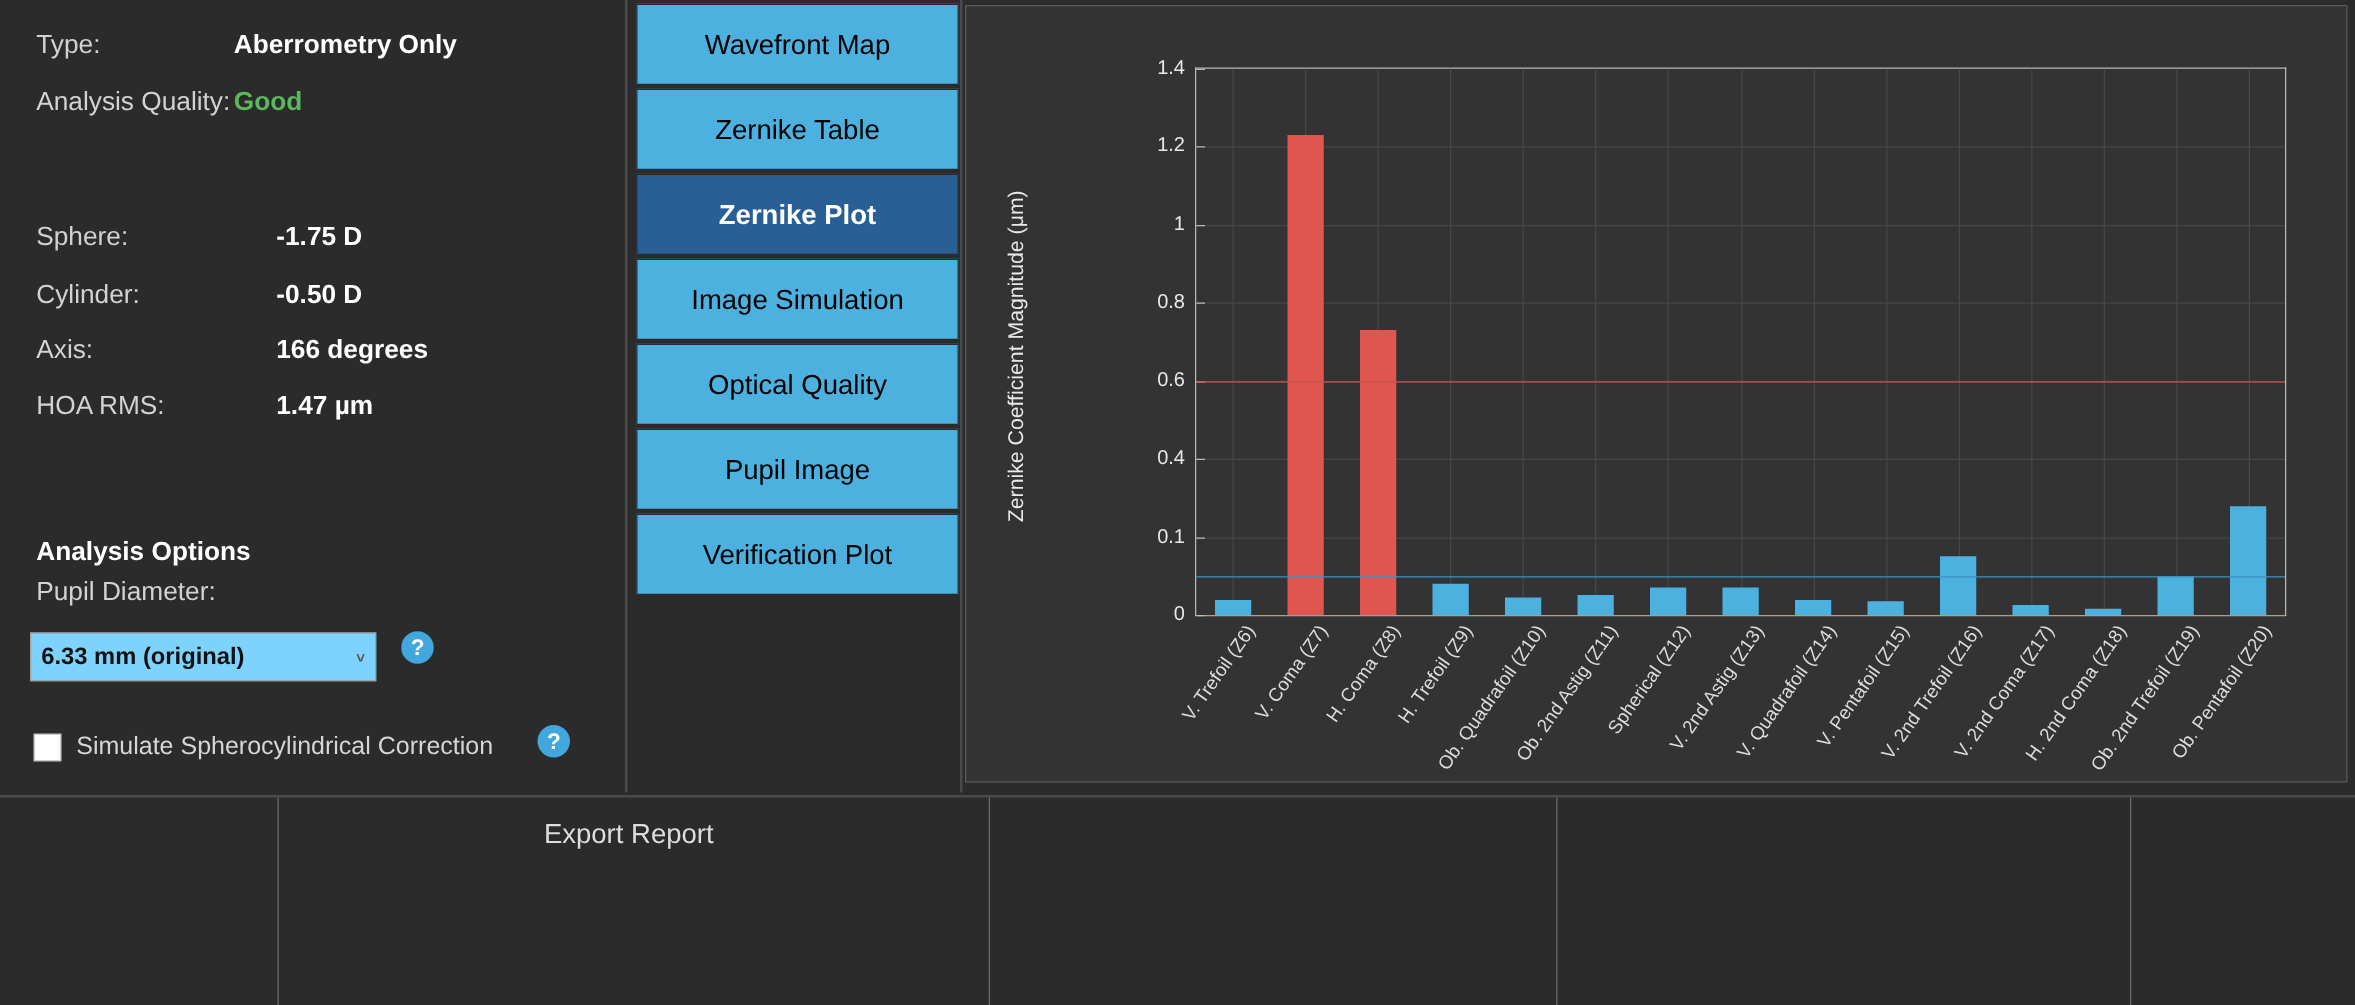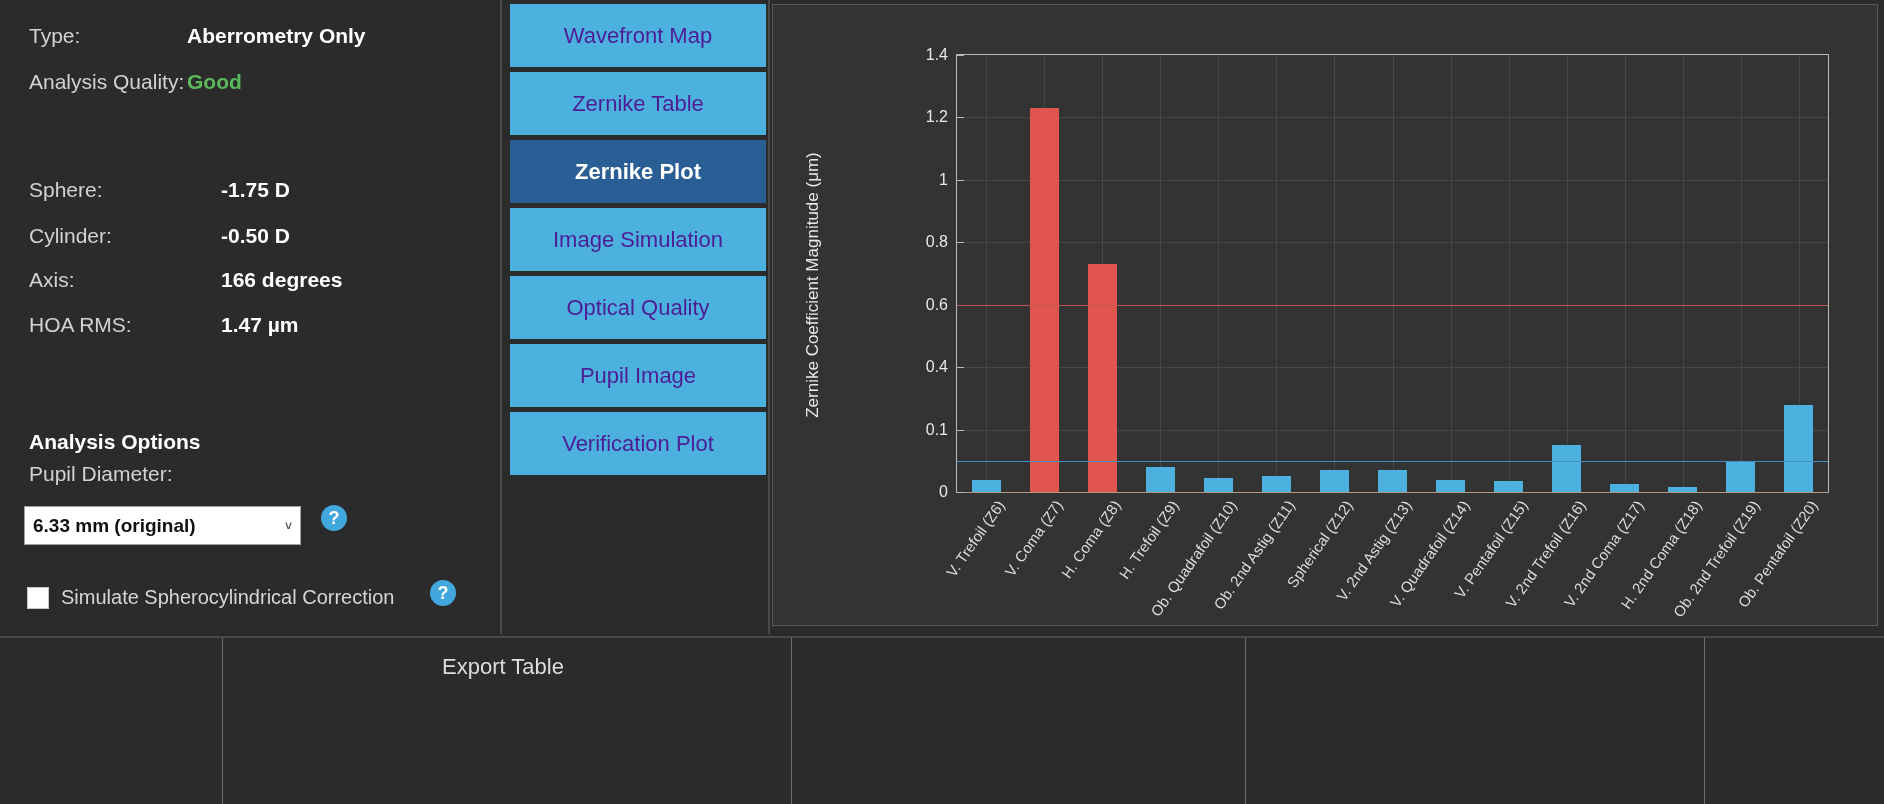--- a/index.html
+++ b/index.html
@@ -27,21 +27,21 @@
     position: absolute; left: 29px; top: 430px;
     color: #ffffff; font-size: 21px; font-weight: bold;
   }
   #pupil-label {
     position: absolute; left: 29px; top: 462px;
     color: #d2d2d2; font-size: 21px;
   }
   #pupil-select {
     position: absolute; left: 24px; top: 506px;
     width: 277px; height: 39px;
-    background: #ffffff; border: 1px solid #a0a0a0;
+    background: #7dd3fc; border: 1px solid #a0a0a0;
     color: #111; font-size: 19px; font-weight: bold;
     font-family: "Liberation Sans", sans-serif;
     padding: 0 8px;
     display: flex; align-items: center; justify-content: space-between;
     cursor: pointer;
   }
   #pupil-select .chev { color: #555; font-size: 12px; margin-left: 6px; }
 
   .help-badge {
     position: absolute; width: 26px; height: 26px; border-radius: 50%;
@@ -61,21 +61,21 @@
   #chk-label { color: #d6d6d6; font-size: 20px; margin-left: 12px; }
 
   
   #tab-col {
     position: absolute; left: 504px; top: 0; width: 266px; height: 634px;
     background: #2b2b2b; border-right: 2px solid #4a4a4a;
     padding: 3px 4px 0 5px;
   }
   .tab-btn {
     position: relative; width: 258px; height: 65px;
-    background: #4db1e0; color: #4c1d95;
+    background: #4db1e0; color: #000000;
     font-size: 22px; font-weight: 400;
     display: flex; align-items: center; justify-content: center;
     margin-bottom: 3px; cursor: pointer;
     border: 1px solid #2b2b2b;
   }
   .tab-btn.active { background: #2a5f96; color: #ffffff; font-weight: bold; }
 
   
   #chart-panel {
     position: absolute; left: 772px; top: 4px; width: 1106px; height: 622px;
@@ -281,16 +281,16 @@
         <div class="refline" style="top: 92.8571%; background: rgb(63, 145, 196);"></div>
       </div>
   </div>
 
   <div id="bottom-bar">
     <div class="vdiv" style="left:222px;"></div>
     <div class="vdiv" style="left:791px;"></div>
     <div class="vdiv" style="left:1245px;"></div>
     <div class="vdiv" style="left:1704px;"></div>
 
-    <div id="export-title">Export Table</div>
+    <div id="export-title">Export Report</div>
 
   </div>
 </div>
 
 </body></html>

